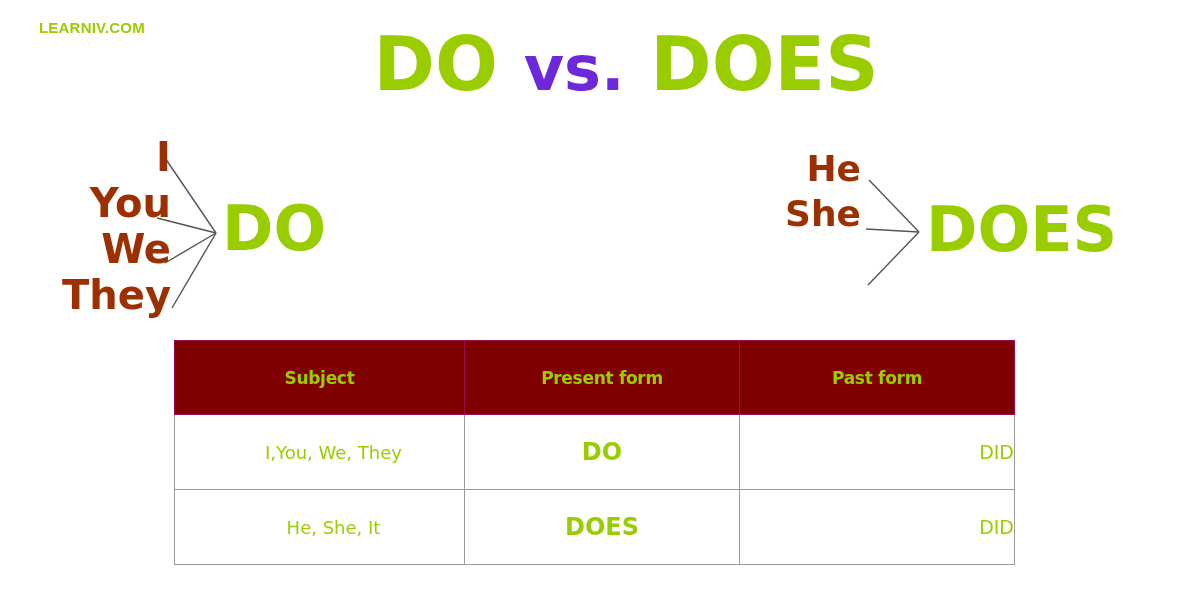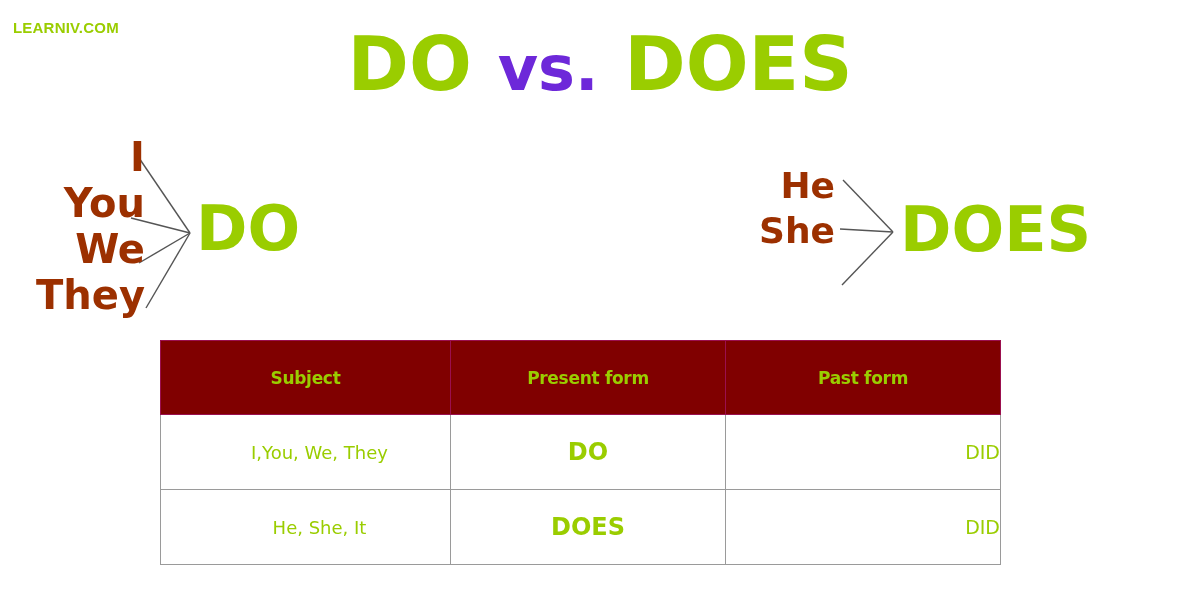--- a/index.html
+++ b/index.html
@@ -12,20 +12,21 @@
     font-family: "DejaVu Sans", sans-serif;
     width: 1200px;
     height: 600px;
     overflow: hidden;
   }
   #canvas {
     position: relative;
     width: 1092px;
     height: 600px;
     background: #ffffff;
+    margin-left: 26px;
   }
 
   
   #logo {
     position: absolute;
     left: 13px;
     top: 19px;
     font-family: "Liberation Sans", sans-serif;
     font-weight: bold;
     font-size: 15px;
@@ -64,21 +65,21 @@
     font-size: 40px;
     white-space: nowrap;
   }
   #left-pronouns {
     left: 0px;
     top: 134px;
     width: 145px;
   }
   #right-pronouns {
     left: 700px;
-    top: 163px;
+    top: 146px;
     width: 135px;
     line-height: 45px;
     font-size: 36px;
   }
   .pronoun-line { display: block; }
 
   
   .verb-word {
     position: absolute;
     font-family: "DejaVu Sans", sans-serif;
@@ -104,21 +105,21 @@
     left: 0;
     top: 0;
     width: 1200px;
     height: 600px;
     pointer-events: none;
   }
 
   
   #forms-table {
     position: absolute;
-    left: 160px;
+    left: 148px;
     top: 340px;
     width: 840px;
     border-collapse: collapse;
     table-layout: fixed;
   }
   #forms-table th {
     background: #800000;
     color: #9ACD00;
     font-family: "DejaVu Sans", sans-serif;
     font-weight: bold;

